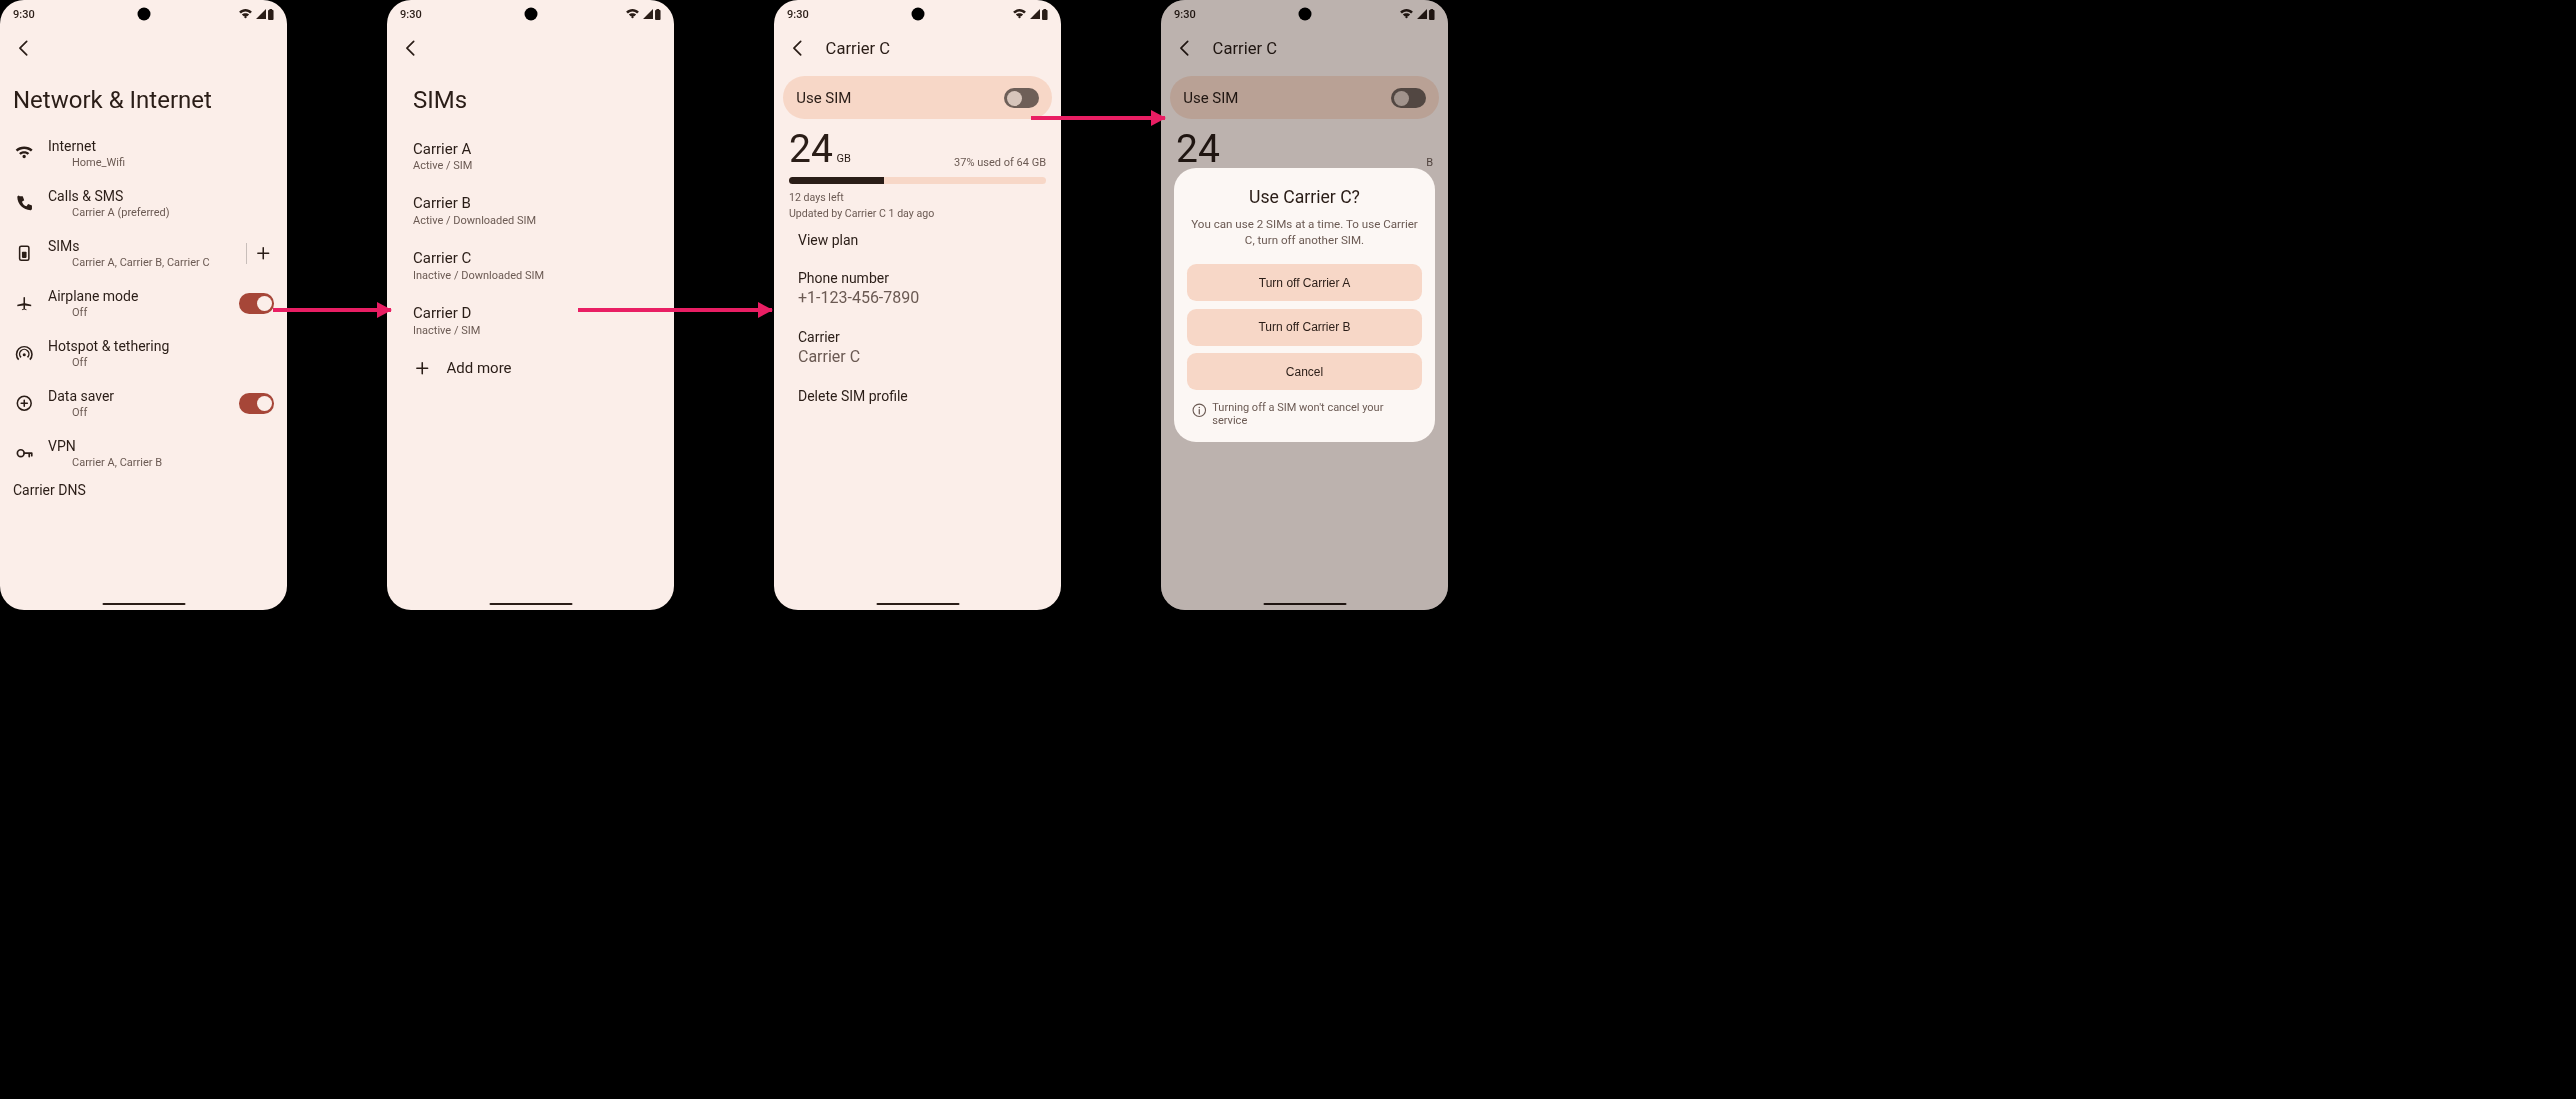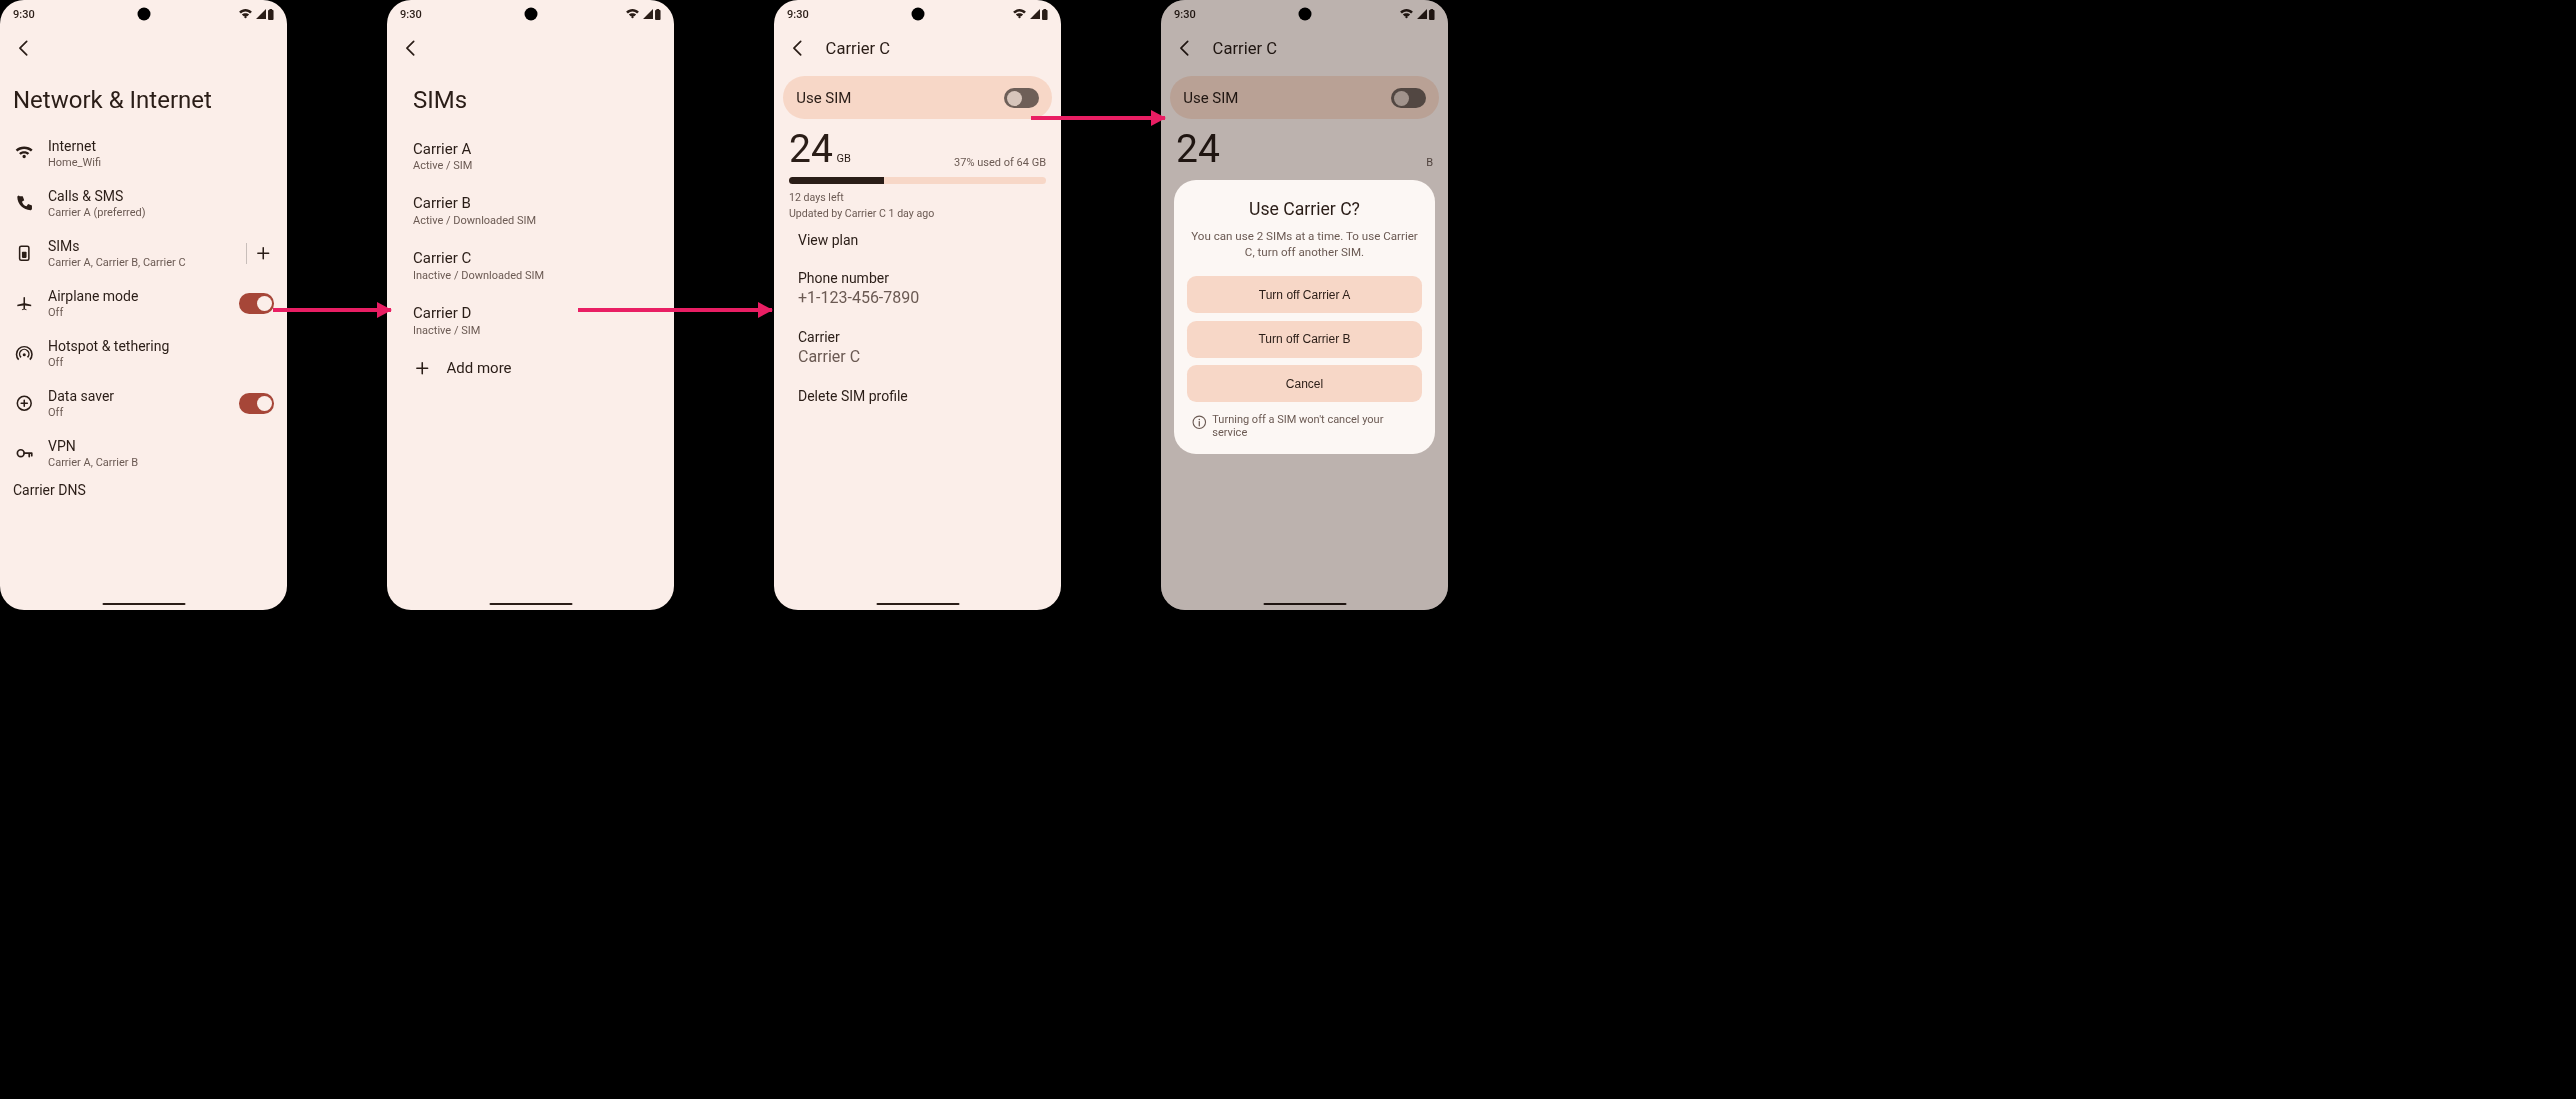--- a/index.html
+++ b/index.html
@@ -92,21 +92,21 @@
     cursor: pointer;
   }
   .row .icon {
     width: 22px; height: 22px;
     display: flex; align-items: center; justify-content: center;
     color: var(--text);
     flex-shrink: 0;
   }
   .row .texts { flex: 1; min-width: 0; }
   .row .title { font-size: 14px; }
-  .row .sub { font-size: 11px; color: var(--text-sec); margin-top: 1.8px; }
+  .row .sub { font-size: 11px; color: var(--text-sec); margin-top: 1.8px; margin-left: 24px; }
   .row .trailing { display: flex; align-items: center; gap: 5.5px; }
   .vdiv { width: 0.9px; height: 20.3px; background: rgba(0,0,0,.2); }
   .add-btn { width: 22px; height: 22px; display:flex; align-items:center; justify-content:center; }
   
   .switch {
     width: 35px; height: 20.3px; border-radius: 10.2px;
     position: relative;
     background: #6e5f58;
   }
   .switch::after {
@@ -148,21 +148,21 @@
   }
   .usage-bar > div { height: 100%; background: var(--text); }
   .usage-meta { font-size: 10.6px; color: var(--text-sec); margin-top: 5.5px; line-height: 1.5; }
   .detail-row { padding: 11px 24px; cursor: pointer; }
   .detail-row .title { font-size: 14px; }
   .detail-row .sub { font-size: 16px; color: var(--text-sec); margin-top: 1.8px; }
   
   .dialog {
     position: absolute;
     left: 13px; right: 13px;
-    top: 180px;
+    top: 168px;
     background: var(--bg-dialog);
     border-radius: 22px;
     z-index: 10;
     padding: 18.5px 13px 15px 13px;
   }
   .dialog h3 {
     margin: 0 0 9.2px 0;
     text-align: center;
     font-size: 17.6px; font-weight: 400;
   }

